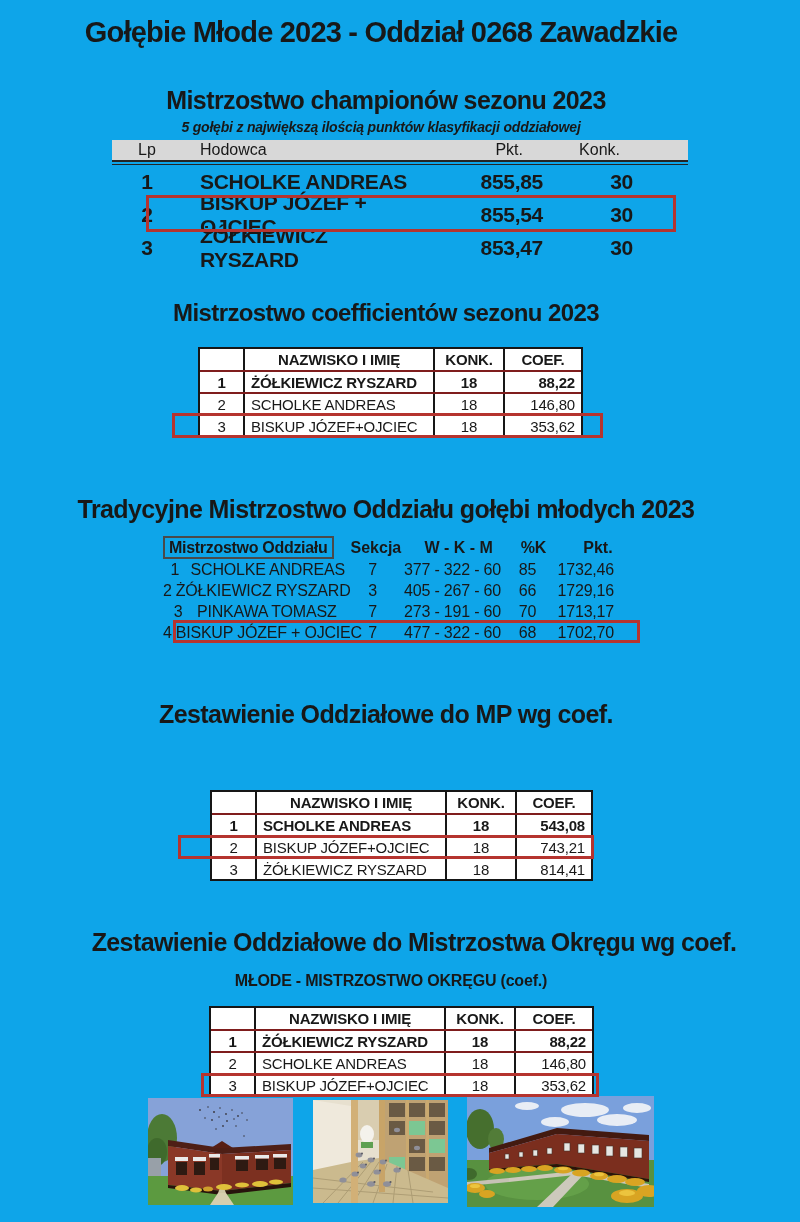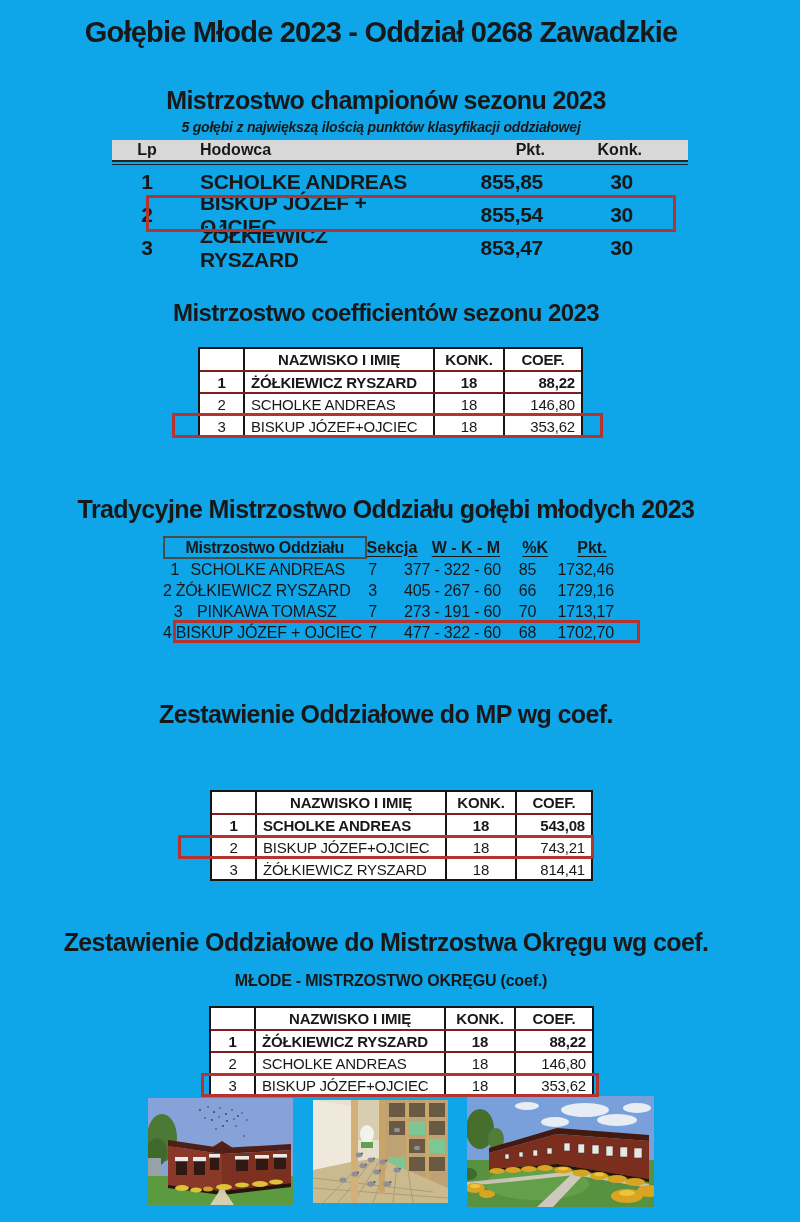--- a/index.html
+++ b/index.html
@@ -10,21 +10,21 @@
 
   
   .main-title{top:16px;width:762px;font-size:29px;font-weight:bold;letter-spacing:-0.8px;}
   .sec-title{width:772px;font-size:25px;font-weight:bold;letter-spacing:-0.6px;}
   .s1-sub{top:119px;width:762px;font-size:14px;font-weight:bold;font-style:italic;letter-spacing:-0.2px;}
   .sub2{width:782px;font-size:16px;font-weight:bold;letter-spacing:-0.2px;}
 
   
   .t1{left:112px;top:140px;width:576px;}
   .t1-head{display:flex;align-items:center;height:20px;background:var(--header-gray,#d8d8d8);
-           font-weight:bold;font-size:16px;padding-right:33px;box-sizing:border-box;}
+           font-weight:normal;font-size:16px;padding-right:55px;box-sizing:border-box;}
   .t1-dbl{height:2px;border-top:2px solid #242424;border-bottom:1px solid #242424;}
   .t1-row{display:flex;align-items:center;height:33px;font-weight:bold;font-size:21px;
           padding-right:55px;box-sizing:border-box;position:relative;letter-spacing:-0.3px;}
   .c-lp{width:70px;text-align:center;}
   .c-hod{flex:1;text-align:left;padding-left:18px;}
   .c-pkt{width:130px;text-align:right;}
   .c-konk{width:90px;text-align:right;}
   .t1-head .c-pkt{padding-right:20px;box-sizing:border-box;}
   .t1-head .c-konk{padding-right:13px;box-sizing:border-box;}
 
@@ -44,21 +44,21 @@
   .ct .brow .w-name{justify-content:flex-start;padding-left:6px;}
   .ct .brow .w-coef{justify-content:flex-end;padding-right:6px;}
   .b{font-weight:bold;}
 
   
   .t3{left:163px;top:536px;width:465px;font-size:16px;}
   .t3-head{display:flex;height:23px;}
   .t3-label{width:220px;border:2px solid #4a4a4a;box-sizing:border-box;display:flex;align-items:center;
             justify-content:center;font-weight:bold;letter-spacing:-0.3px;}
   .t3-col{display:flex;align-items:center;justify-content:center;font-weight:bold;
-          text-decoration:underline;text-underline-offset:3px;}
+          text-underline-offset:3px;padding-left:17px;}
   .t3-sek{width:55px;}.t3-wkm{width:105px;}.t3-pk{width:45px;}.t3-pkthead{width:78px;}
   .t3-row{display:flex;align-items:center;height:21px;position:relative;letter-spacing:-0.2px;}
   .t3-nrname{width:182px;display:flex;align-items:center;}
   .t3-nr{width:30px;text-align:center;}
   .t3-name{flex:1;padding-left:4px;white-space:nowrap;}
   .t3-cell-sek{width:55px;text-align:center;}
   .t3-cell-wkm{width:105px;text-align:center;white-space:nowrap;}
   .t3-cell-pk{width:45px;text-align:center;}
   .t3-cell-pkt{width:78px;text-align:right;padding-right:14px;box-sizing:border-box;}
 
@@ -213,21 +213,21 @@
       <div class="c w-coef">743,21</div>
     </div>
     <div class="row brow">
       <div class="c w-nr">3</div>
       <div class="c w-name">ŻÓŁKIEWICZ RYSZARD</div>
       <div class="c w-konk">18</div>
       <div class="c w-coef">814,41</div>
     </div>
   </div>
 
-  <div class="abs ctrblk sec-title" style="top:928px;">Zestawienie Oddziałowe do Mistrzostwa Okręgu wg coef.</div>
+  <div class="abs ctrblk sec-title" style="top:928px;padding-left:28px;">Zestawienie Oddziałowe do Mistrzostwa Okręgu wg coef.</div>
   <div class="abs ctrblk sub2" style="top:972px;">MŁODE - MISTRZOSTWO OKRĘGU (coef.)</div>
 
   <div class="abs ct" style="left:209px;top:1006px;width:385px;box-sizing:border-box;">
     <div class="row hrow">
       <div class="c w-nr"></div>
       <div class="c w-name">NAZWISKO I IMIĘ</div>
       <div class="c w-konk">KONK.</div>
       <div class="c w-coef">COEF.</div>
     </div>
     <div class="row brow b">

